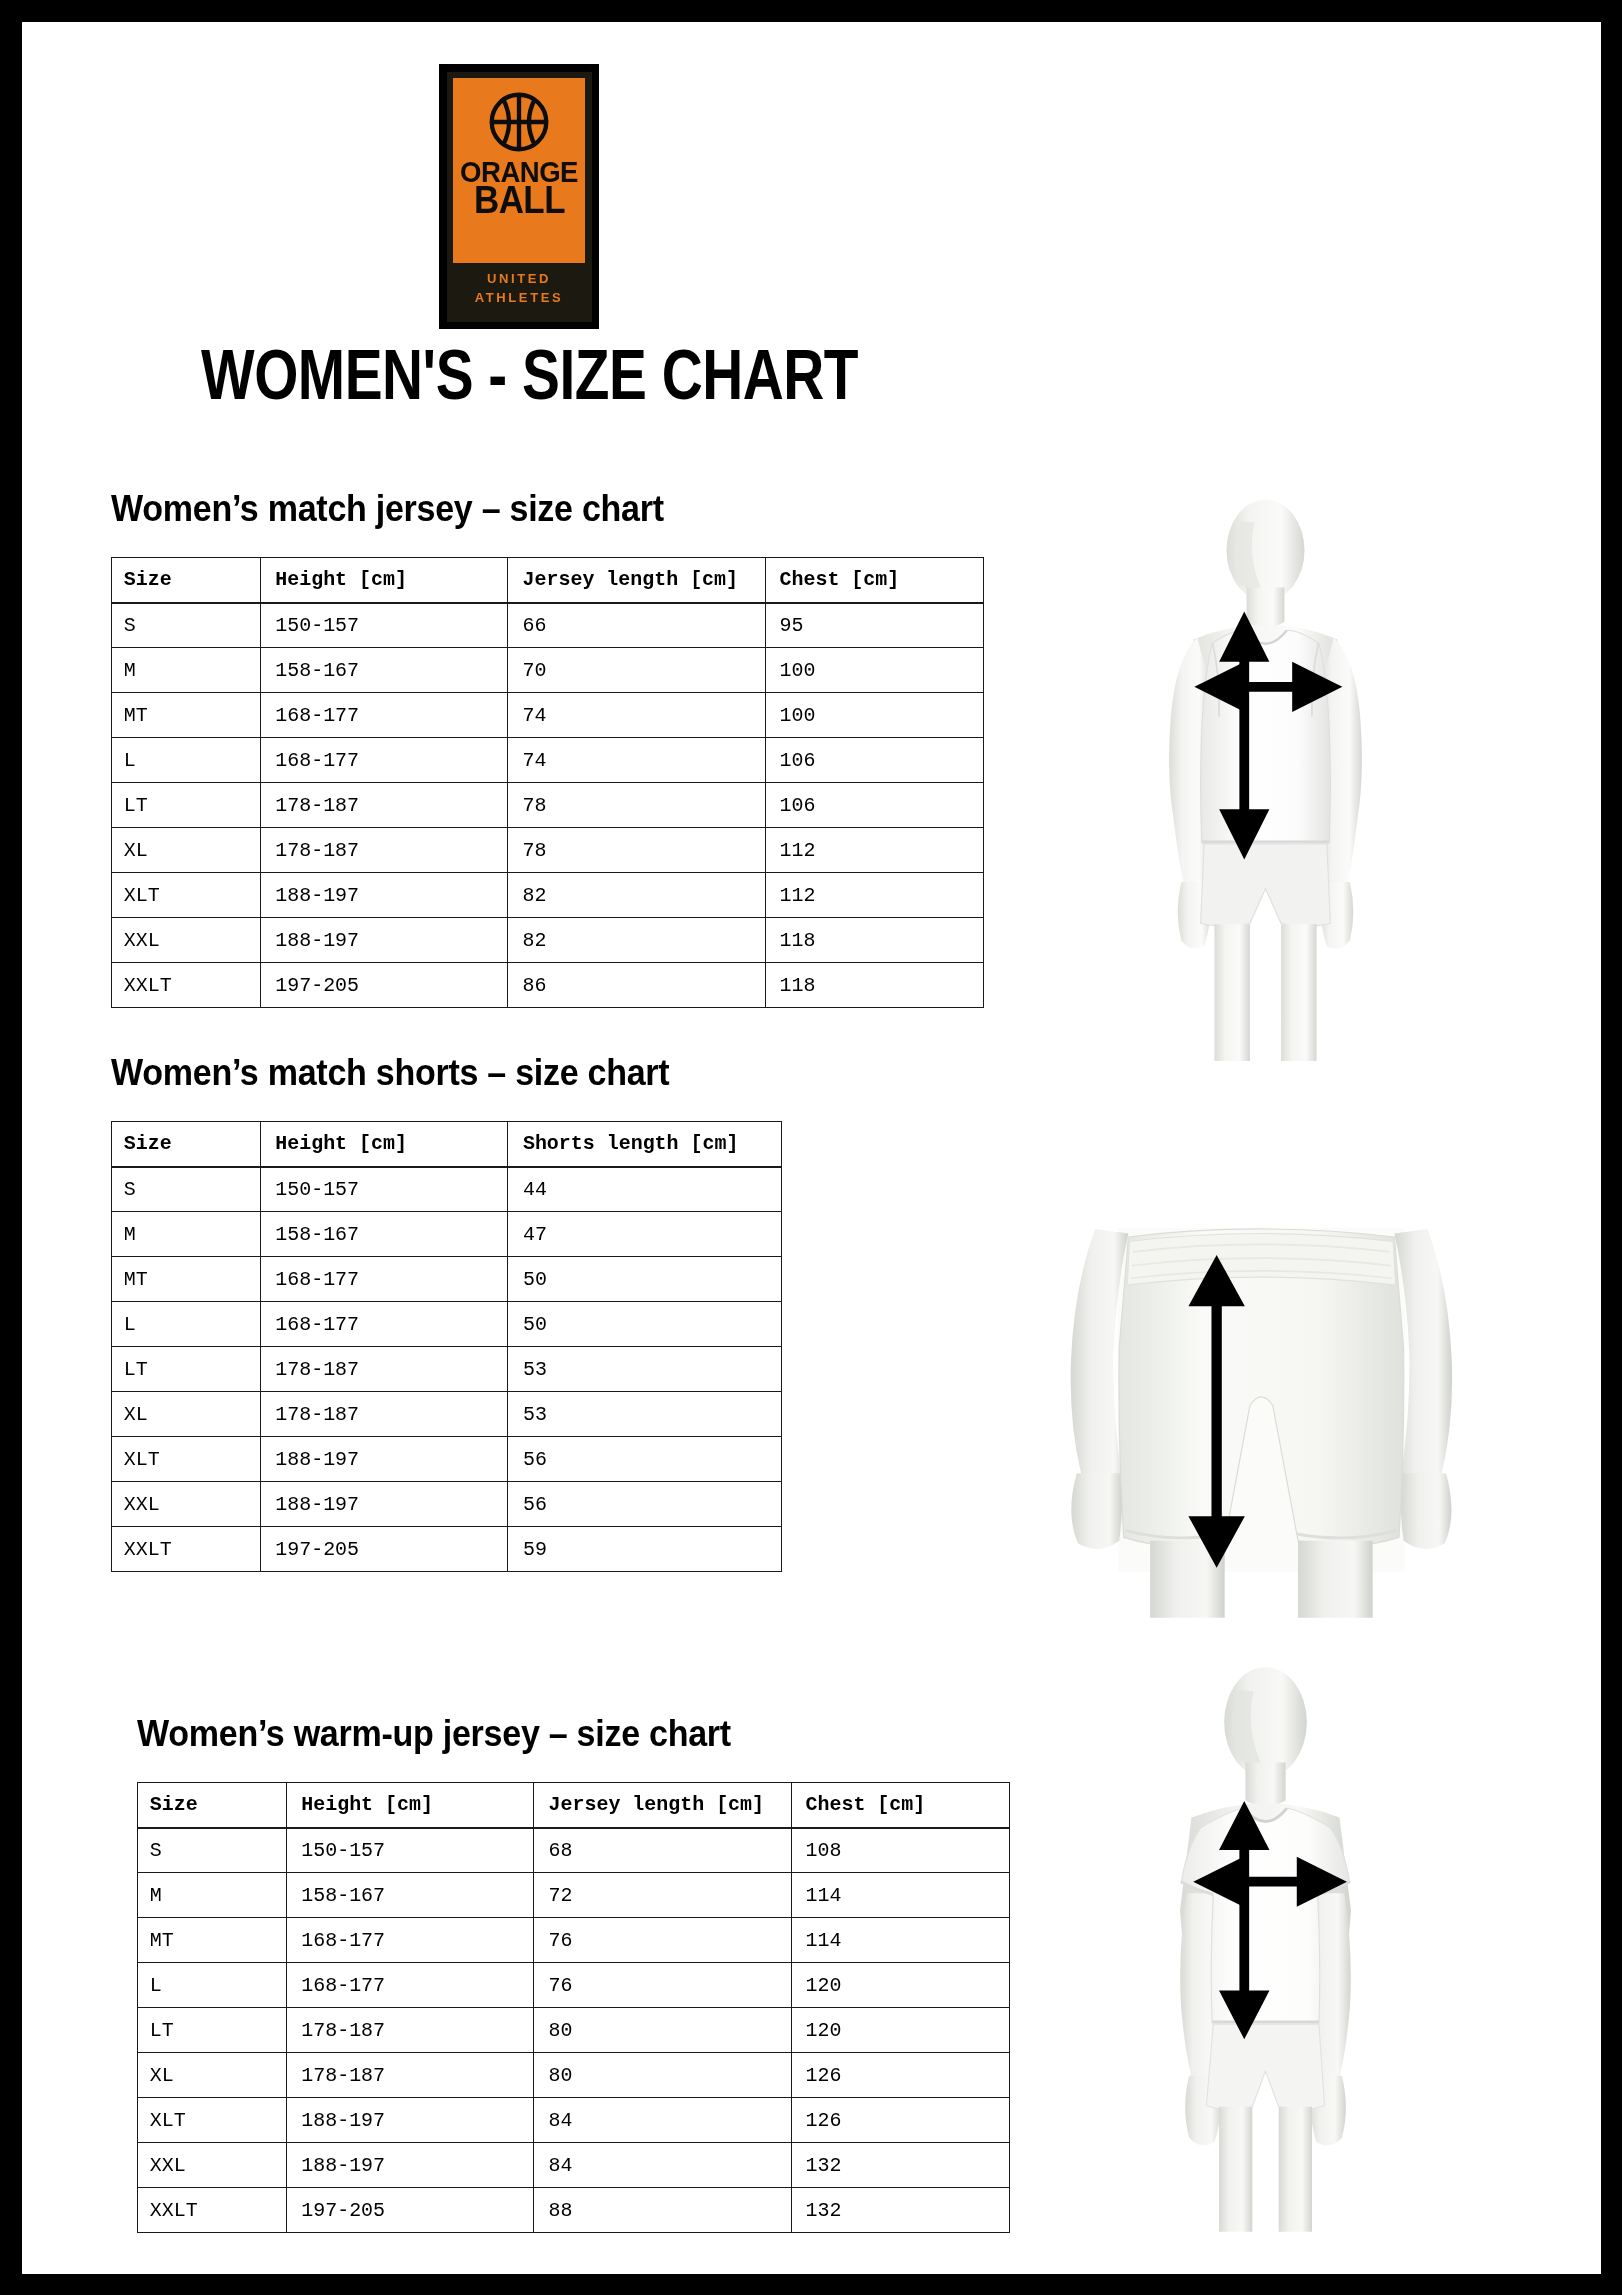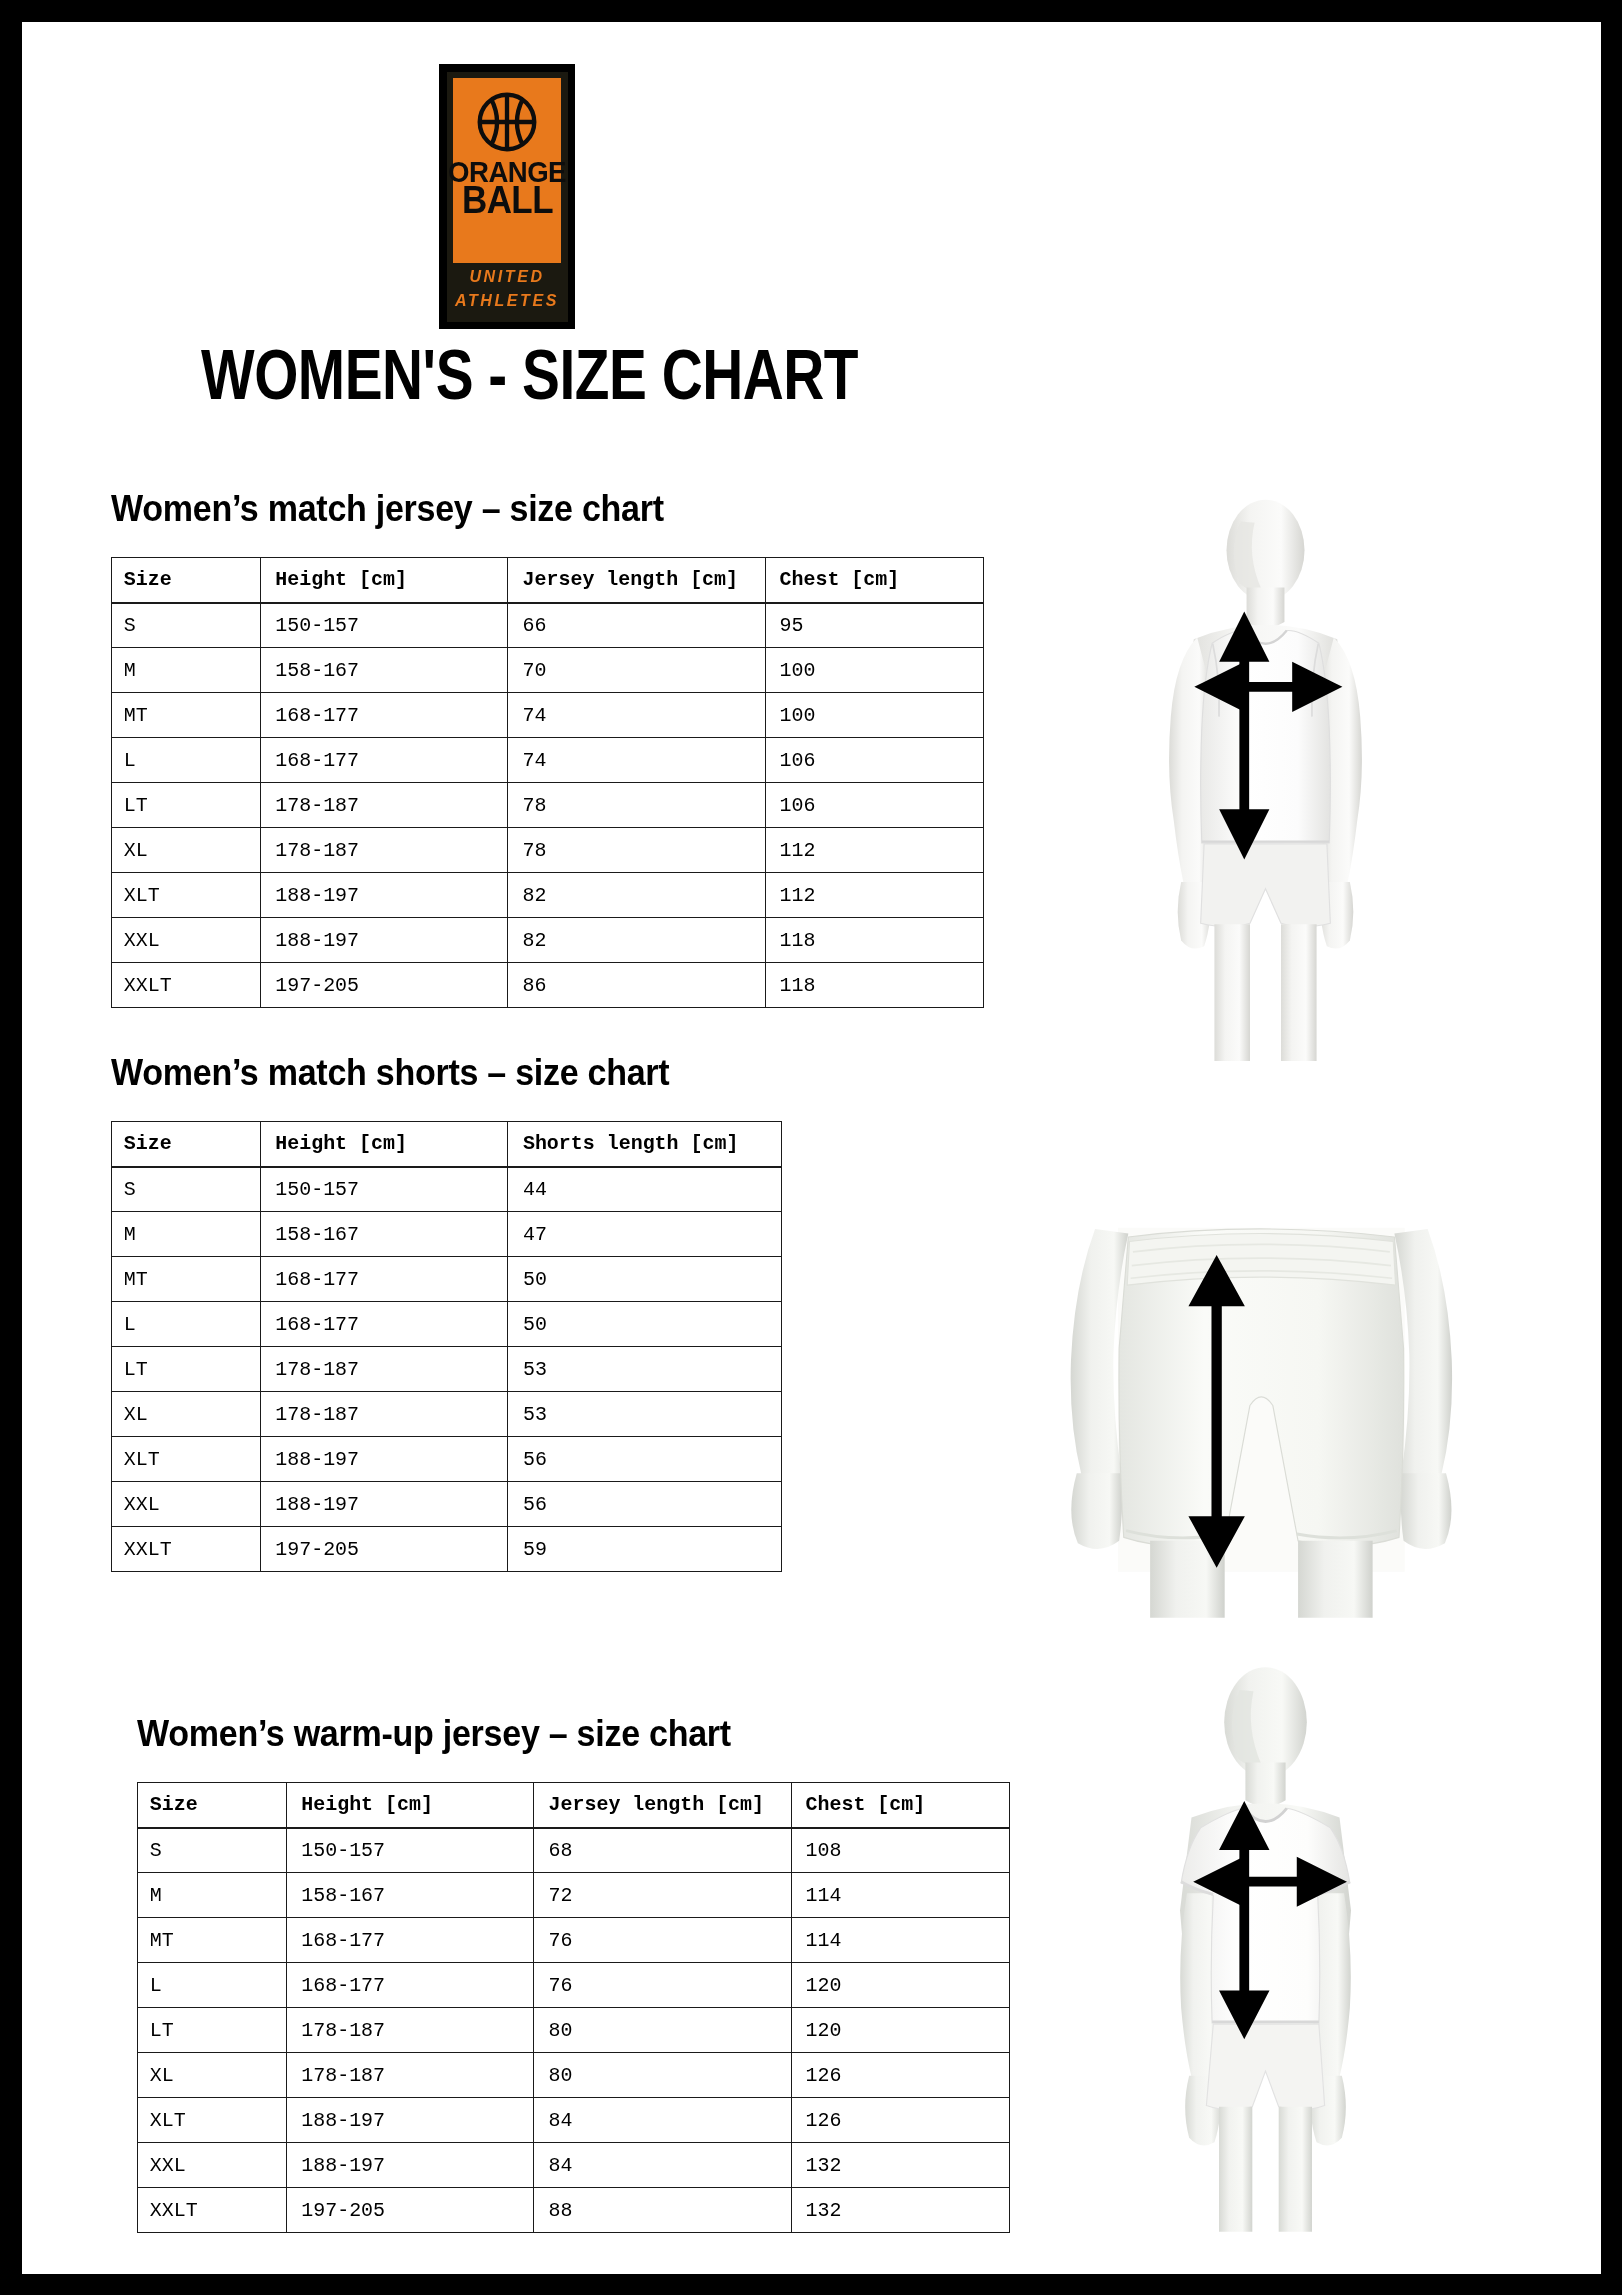--- a/index.html
+++ b/index.html
@@ -19,21 +19,21 @@
     width: 1579px;
     height: 2252px;
     background: #ffffff;
   }
 
   
   .logo-wrap {
     position: absolute;
     left: 417px;
     top: 42px;
-    width: 136px;
+    width: 160px;
     height: 265px;
   }
   .logo-outer {
     width: 100%;
     height: 100%;
     background: #000000;
     padding: 7.5px;
   }
   .logo-inner {
     width: 100%;
@@ -65,26 +65,25 @@
   .logo-word2 { font-size: 38px; margin-top: 1.1px; }
   .logo-dark {
     flex: 1 1 auto;
     display: flex;
     flex-direction: column;
     align-items: center;
     justify-content: center;
   }
   .logo-sub {
     color: #e8791c;
-    font-size: 16px;
+    font-size: 13px;
     font-weight: bold;
     letter-spacing: 2.6px;
     line-height: 1.45;
     font-family: "Liberation Sans", sans-serif;
-    font-style: italic;
   }
 
   
   .main-title {
     position: absolute;
     left: 179px;
     top: 317px;
     font-family: "Liberation Sans Narrow", "Liberation Sans", sans-serif;
     font-weight: bold;
     font-size: 71px;

